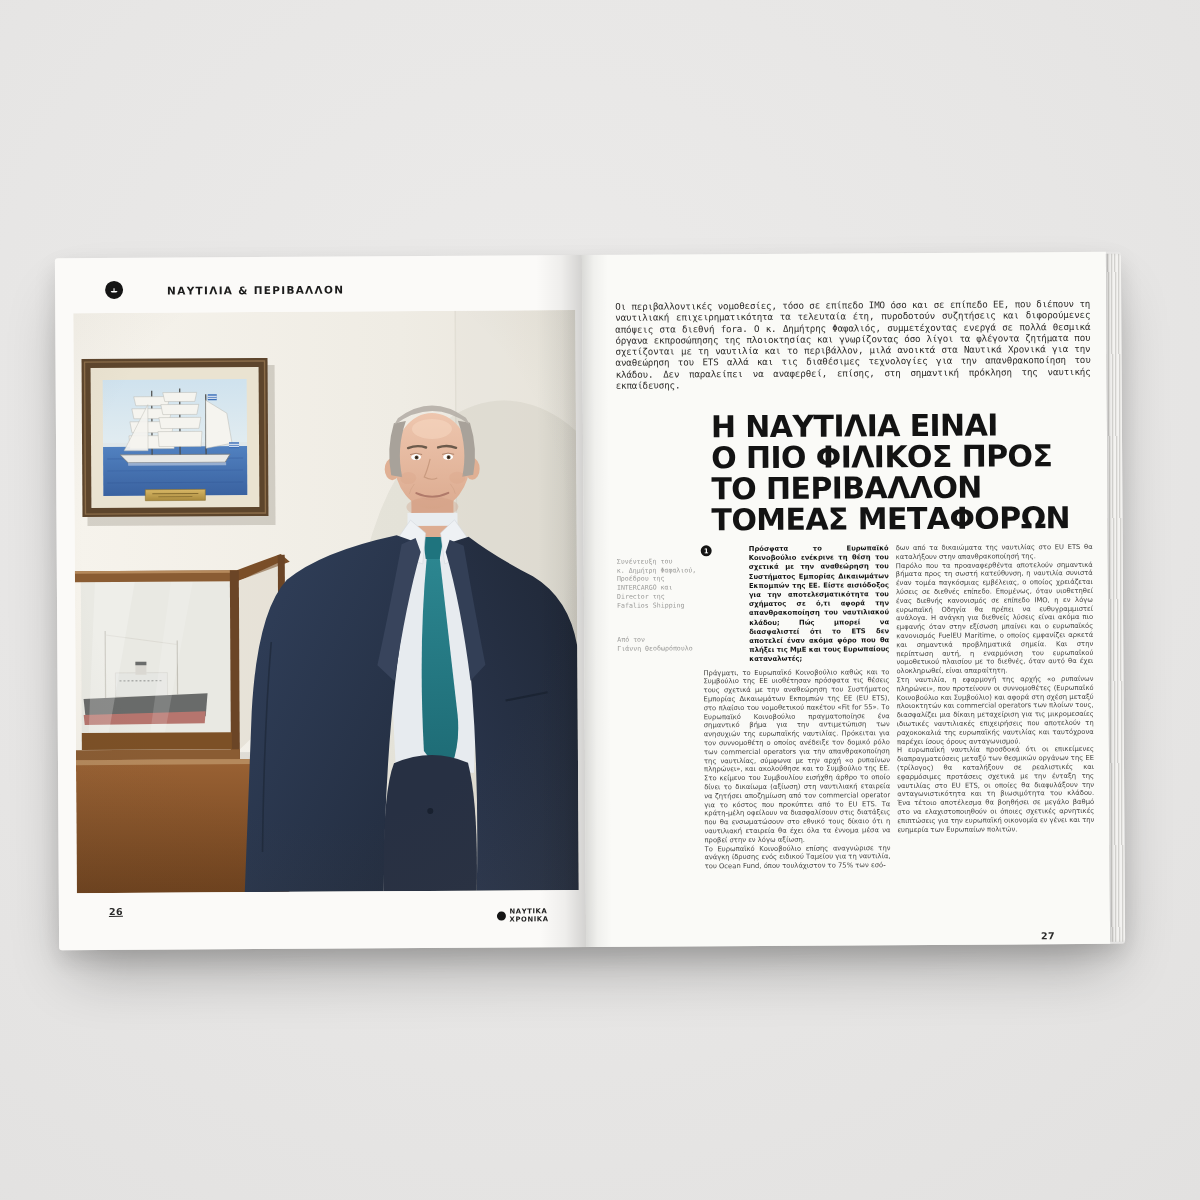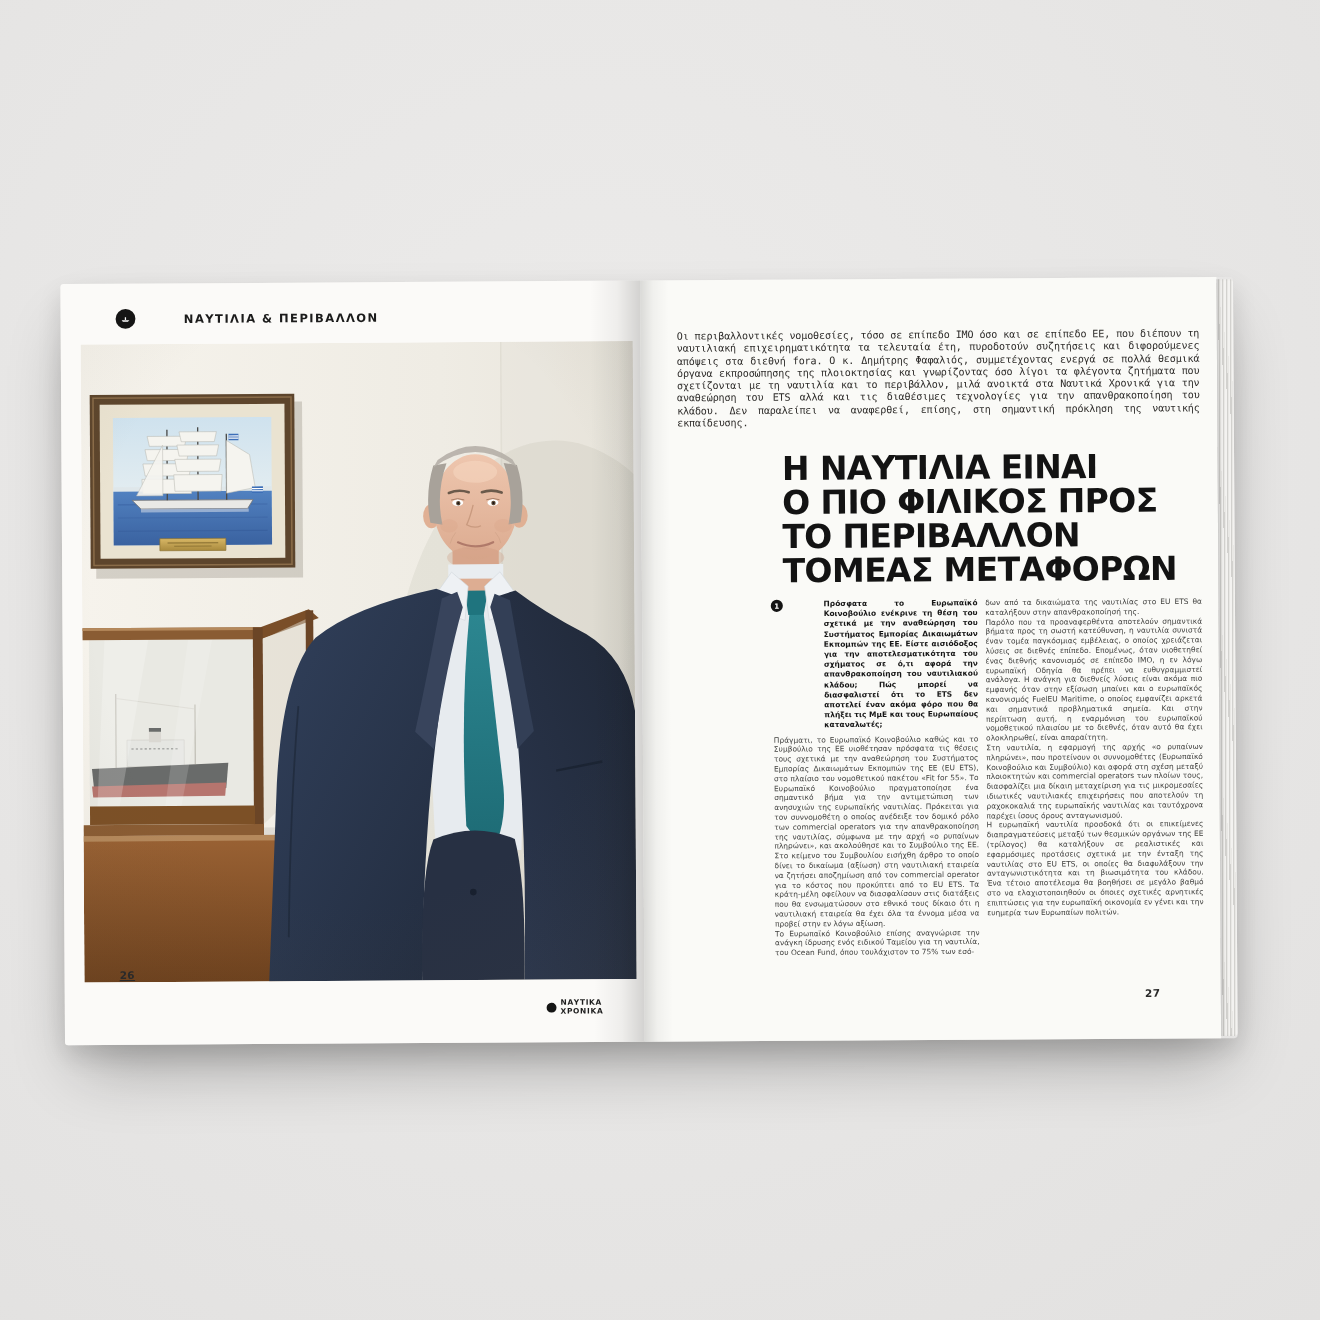--- a/index.html
+++ b/index.html
@@ -24,22 +24,22 @@
     background:repeating-linear-gradient(90deg,#f3f2f0 0 1.5px,#d2d1ce 1.5px 2.5px,#e9e8e5 2.5px 3.5px);
     box-shadow:inset 4px 0 5px -3px rgba(0,0,0,.25);}
   
   .logo-dot{position:absolute;border-radius:50%;background:#151515;display:flex;align-items:center;justify-content:center;}
   .hdr-logo{left:50px;top:23px;width:18px;height:18px;}
   .logo-glyph{display:block;}
   .section-title{position:absolute;left:112px;top:27px;font-size:10.5px;font-weight:bold;
     letter-spacing:1.3px;color:#1b1b1b;}
   .photo{position:absolute;left:18px;top:55px;width:502px;height:580px;}
   .pn{position:absolute;font-size:9.5px;font-weight:bold;color:#2a2a2a;letter-spacing:.4px;}
-  .pn-left{left:50px;top:624px;text-decoration:underline;}
-  .pn-right{left:455px;top:646px;}
+  .pn-left{left:50px;top:648px;text-decoration:underline;}
+  .pn-right{left:455px;top:678px;}
   .brand-footer{position:absolute;left:438px;top:652px;display:flex;align-items:center;gap:4px;}
   .brand-footer .logo-dot{position:static;width:9px;height:9px;}
   .brand-label{font-size:6.8px;font-weight:bold;letter-spacing:.6px;color:#1d1d1d;}
   
   .intro{position:absolute;left:33px;top:46px;width:475px;
     font-family:"DejaVu Sans Mono","Liberation Mono",monospace;
     font-size:9.2px;line-height:11.3px;letter-spacing:-.15px;color:#2e2c2a;text-align:justify;}
   .headline{position:absolute;left:128px;top:157px;color:#131313;font-weight:bold;
     font-size:30px;line-height:31px;letter-spacing:-.6px;}
   .credits{position:absolute;left:33px;top:294px;width:92px;
@@ -258,20 +258,30 @@
 
     <div class="intro">Οι περιβαλλοντικές νομοθεσίες, τόσο σε επίπεδο ΙΜΟ όσο και σε επίπεδο ΕΕ, που διέπουν τη ναυτιλιακή επιχειρηματικότητα τα τελευταία έτη, πυροδοτούν συζητήσεις και διφορούμενες απόψεις στα διεθνή fora. Ο κ. Δημήτρης Φαφαλιός, συμμετέχοντας ενεργά σε πολλά θεσμικά όργανα εκπροσώπησης της πλοιοκτησίας και γνωρίζοντας όσο λίγοι τα φλέγοντα ζητήματα που σχετίζονται με τη ναυτιλία και το περιβάλλον, μιλά ανοικτά στα Ναυτικά Χρονικά για την αναθεώρηση του ETS αλλά και τις διαθέσιμες τεχνολογίες για την απανθρακοποίηση του κλάδου. Δεν παραλείπει να αναφερθεί, επίσης, στη σημαντική πρόκληση της ναυτικής εκπαίδευσης.</div>
 
     <div class="headline">
       <div>Η ΝΑΥΤΙΛΙΑ ΕΙΝΑΙ</div>
       <div>Ο ΠΙΟ ΦΙΛΙΚΟΣ ΠΡΟΣ</div>
       <div>ΤΟ ΠΕΡΙΒΑΛΛΟΝ</div>
       <div>ΤΟΜΕΑΣ ΜΕΤΑΦΟΡΩΝ</div>
     </div>
 
+    <div class="credits">
+      <div>Συνέντευξη του
+κ. Δημήτρη Φαφαλιού,
+Προέδρου της
+INTERCARGO και
+Director της
+Fafalios Shipping</div>
+      <div class="byline">Από τον
+Γιάννη Θεοδωρόπουλο</div>
+    </div>
 
     <div class="q-badge">1</div>
 
     <div class="col col-1">
       <div class="question">Πρόσφατα το Ευρωπαϊκό Κοινοβούλιο ενέκρινε τη θέση του σχετικά με την αναθεώρηση του Συστήματος Εμπορίας Δικαιωμάτων Εκπομπών της ΕΕ. Είστε αισιόδοξος για την αποτελεσματικότητα του σχήματος σε ό,τι αφορά την απανθρακοποίηση του ναυτιλιακού κλάδου; Πώς μπορεί να διασφαλιστεί ότι το ETS δεν αποτελεί έναν ακόμα φόρο που θα πλήξει τις ΜμΕ και τους Ευρωπαίους καταναλωτές;</div>
       <p>Πράγματι, το Ευρωπαϊκό Κοινοβούλιο καθώς και το Συμβούλιο της ΕΕ υιοθέτησαν πρόσφατα τις θέσεις τους σχετικά με την αναθεώρηση του Συστήματος Εμπορίας Δικαιωμάτων Εκπομπών της ΕΕ (EU ETS), στο πλαίσιο του νομοθετικού πακέτου «Fit for 55». Το Ευρωπαϊκό Κοινοβούλιο πραγματοποίησε ένα σημαντικό βήμα για την αντιμετώπιση των ανησυχιών της ευρωπαϊκής ναυτιλίας. Πρόκειται για τον συννομοθέτη ο οποίος ανέδειξε τον δομικό ρόλο των commercial operators για την απανθρακοποίηση της ναυτιλίας, σύμφωνα με την αρχή «ο ρυπαίνων πληρώνει», και ακολούθησε και το Συμβούλιο της ΕΕ. Στο κείμενο του Συμβουλίου εισήχθη άρθρο το οποίο δίνει το δικαίωμα (αξίωση) στη ναυτιλιακή εταιρεία να ζητήσει αποζημίωση από τον commercial operator για το κόστος που προκύπτει από το EU ETS. Τα κράτη-μέλη οφείλουν να διασφαλίσουν στις διατάξεις που θα ενσωματώσουν στο εθνικό τους δίκαιο ότι η ναυτιλιακή εταιρεία θα έχει όλα τα έννομα μέσα να προβεί στην εν λόγω αξίωση.</p>
       <p>Το Ευρωπαϊκό Κοινοβούλιο επίσης αναγνώρισε την ανάγκη ίδρυσης ενός ειδικού Ταμείου για τη ναυτιλία, του Ocean Fund, όπου τουλάχιστον το 75% των εσό-</p>
     </div>
 
     <div class="col col-2">

